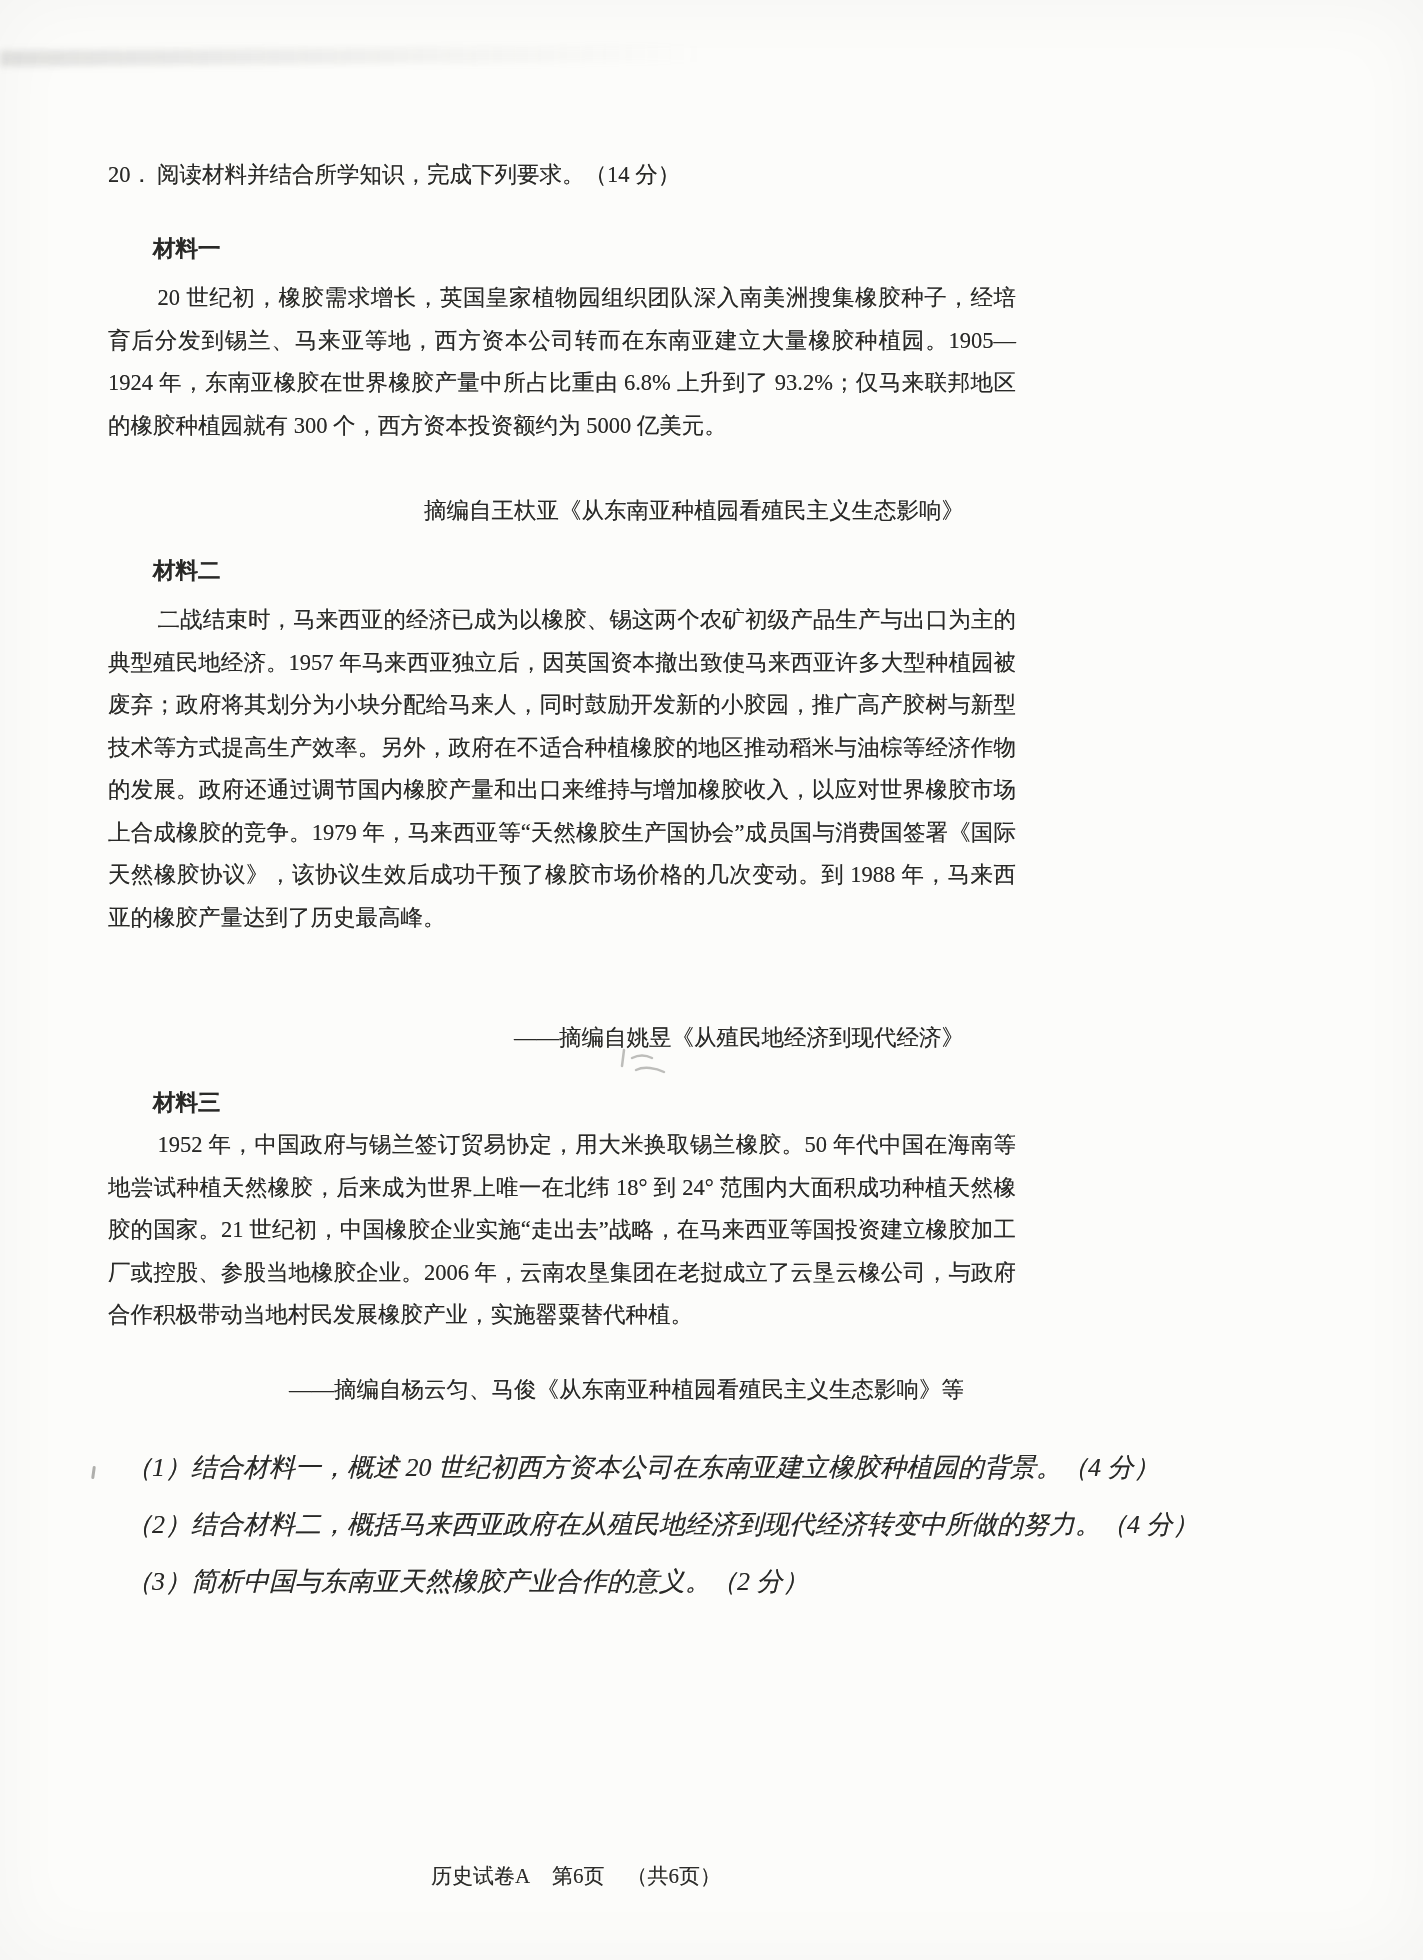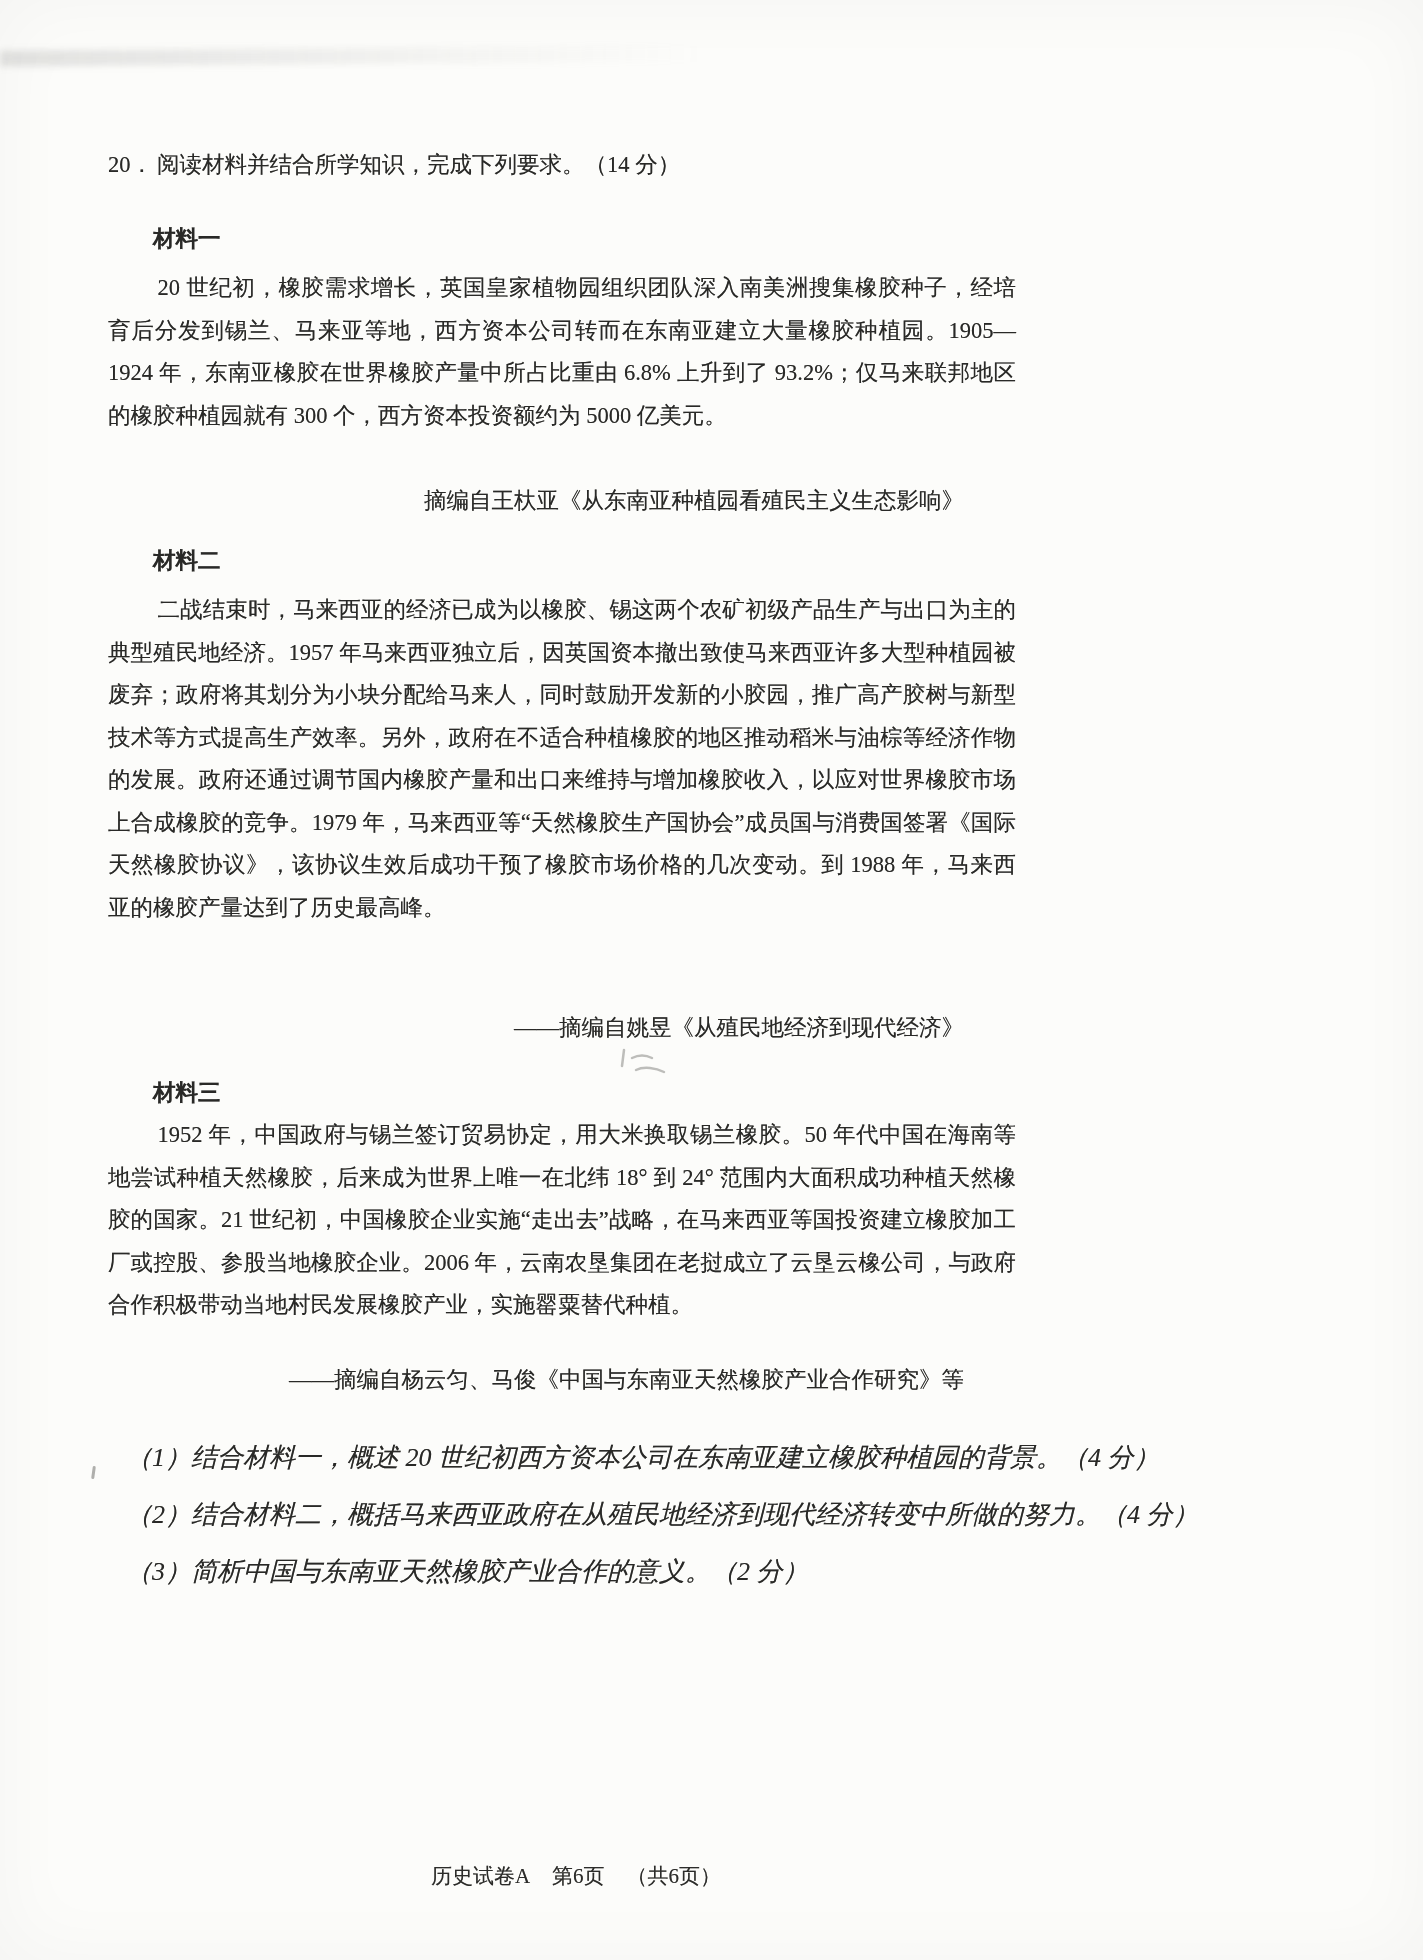--- a/index.html
+++ b/index.html
@@ -7,21 +7,21 @@
     position:relative;
     width:1423px; height:1960px;
     background:#fcfcfa;
     box-shadow: inset 0 0 80px rgba(0,0,0,0.035);
     overflow:hidden;
     font-family:"Liberation Serif","DejaVu Serif",serif;
     color:#292927;
   }
   .content {
     position:absolute;
-    left:108px; top:144px; width:908px;
+    left:108px; top:154px; width:908px;
     font-size:22.5px;
     line-height:42.5px;
     text-align:justify;
     text-shadow: 0 0 0.5px rgba(45,45,42,0.55);
   }
   .q-header { white-space:nowrap; }
   .q-number { margin-right:4px; }
   .material-label { margin-top:31px; text-indent:2em; font-weight:bold; font-size:22.5px; }
   .material-text { margin:7px 0 0 0; text-indent:2.2em; }
   .source { margin:0; text-align:right; padding-right:52px; text-indent:0; }
@@ -76,21 +76,21 @@
 
     <section>
       <div class="material-label label-2">材料二</div>
       <p class="material-text">二战结束时，马来西亚的经济已成为以橡胶、锡这两个农矿初级产品生产与出口为主的典型殖民地经济。1957 年马来西亚独立后，因英国资本撤出致使马来西亚许多大型种植园被废弃；政府将其划分为小块分配给马来人，同时鼓励开发新的小胶园，推广高产胶树与新型技术等方式提高生产效率。另外，政府在不适合种植橡胶的地区推动稻米与油棕等经济作物的发展。政府还通过调节国内橡胶产量和出口来维持与增加橡胶收入，以应对世界橡胶市场上合成橡胶的竞争。1979 年，马来西亚等“天然橡胶生产国协会”成员国与消费国签署《国际天然橡胶协议》，该协议生效后成功干预了橡胶市场价格的几次变动。到 1988 年，马来西亚的橡胶产量达到了历史最高峰。</p>
       <p class="source source-2">——摘编自姚昱《从殖民地经济到现代经济》</p>
     </section>
 
     <section>
       <div class="material-label label-3">材料三</div>
       <p class="material-text text-3">1952 年，中国政府与锡兰签订贸易协定，用大米换取锡兰橡胶。50 年代中国在海南等地尝试种植天然橡胶，后来成为世界上唯一在北纬 18° 到 24° 范围内大面积成功种植天然橡胶的国家。21 世纪初，中国橡胶企业实施“走出去”战略，在马来西亚等国投资建立橡胶加工厂或控股、参股当地橡胶企业。2006 年，云南农垦集团在老挝成立了云垦云橡公司，与政府合作积极带动当地村民发展橡胶产业，实施罂粟替代种植。</p>
-      <p class="source source-3">——摘编自杨云匀、马俊《中国与东南亚天然橡胶产业合作研究》等</p>
+      <p class="source source-3">——摘编自杨云匀、马俊《从东南亚种植园看殖民主义生态影响》等</p>
     </section>
 
     <div class="subquestions">
       <p class="subquestion">（1）结合材料一，概述 20 世纪初西方资本公司在东南亚建立橡胶种植园的背景。（4 分）</p>
       <p class="subquestion">（2）结合材料二，概括马来西亚政府在从殖民地经济到现代经济转变中所做的努力。（4 分）</p>
       <p class="subquestion">（3）简析中国与东南亚天然橡胶产业合作的意义。（2 分）</p>
     </div>
 
   </div>
 

